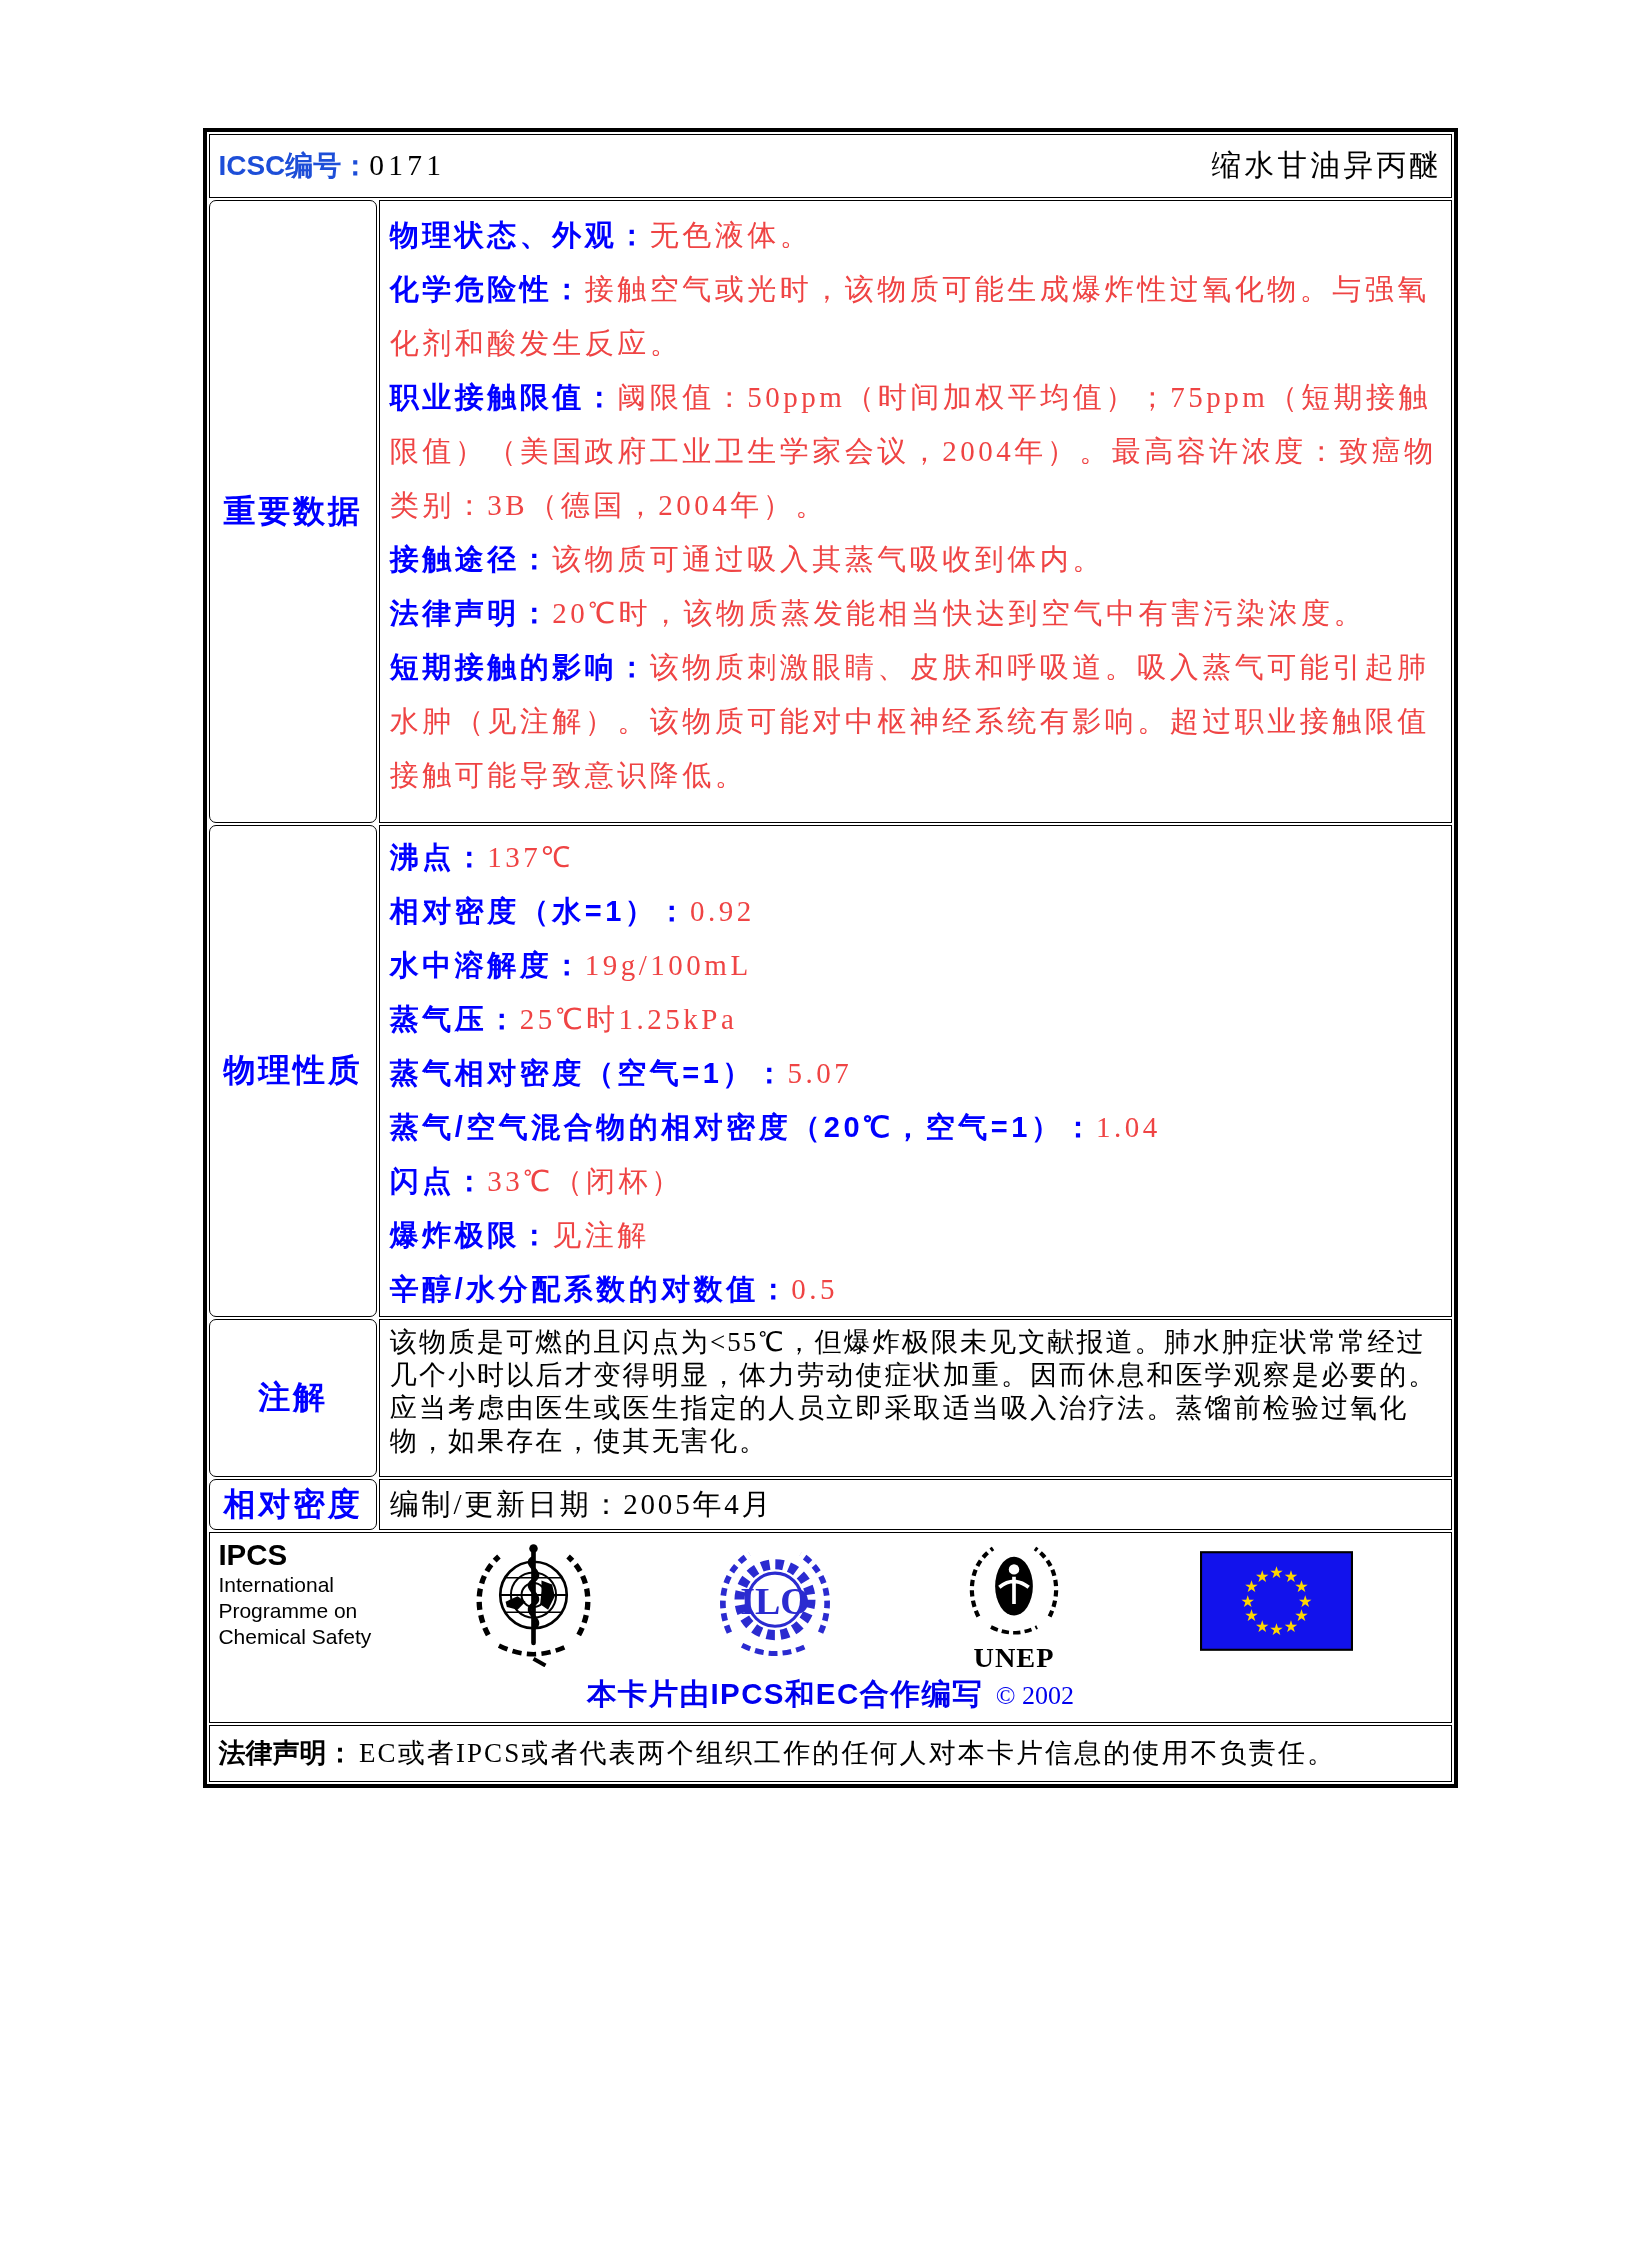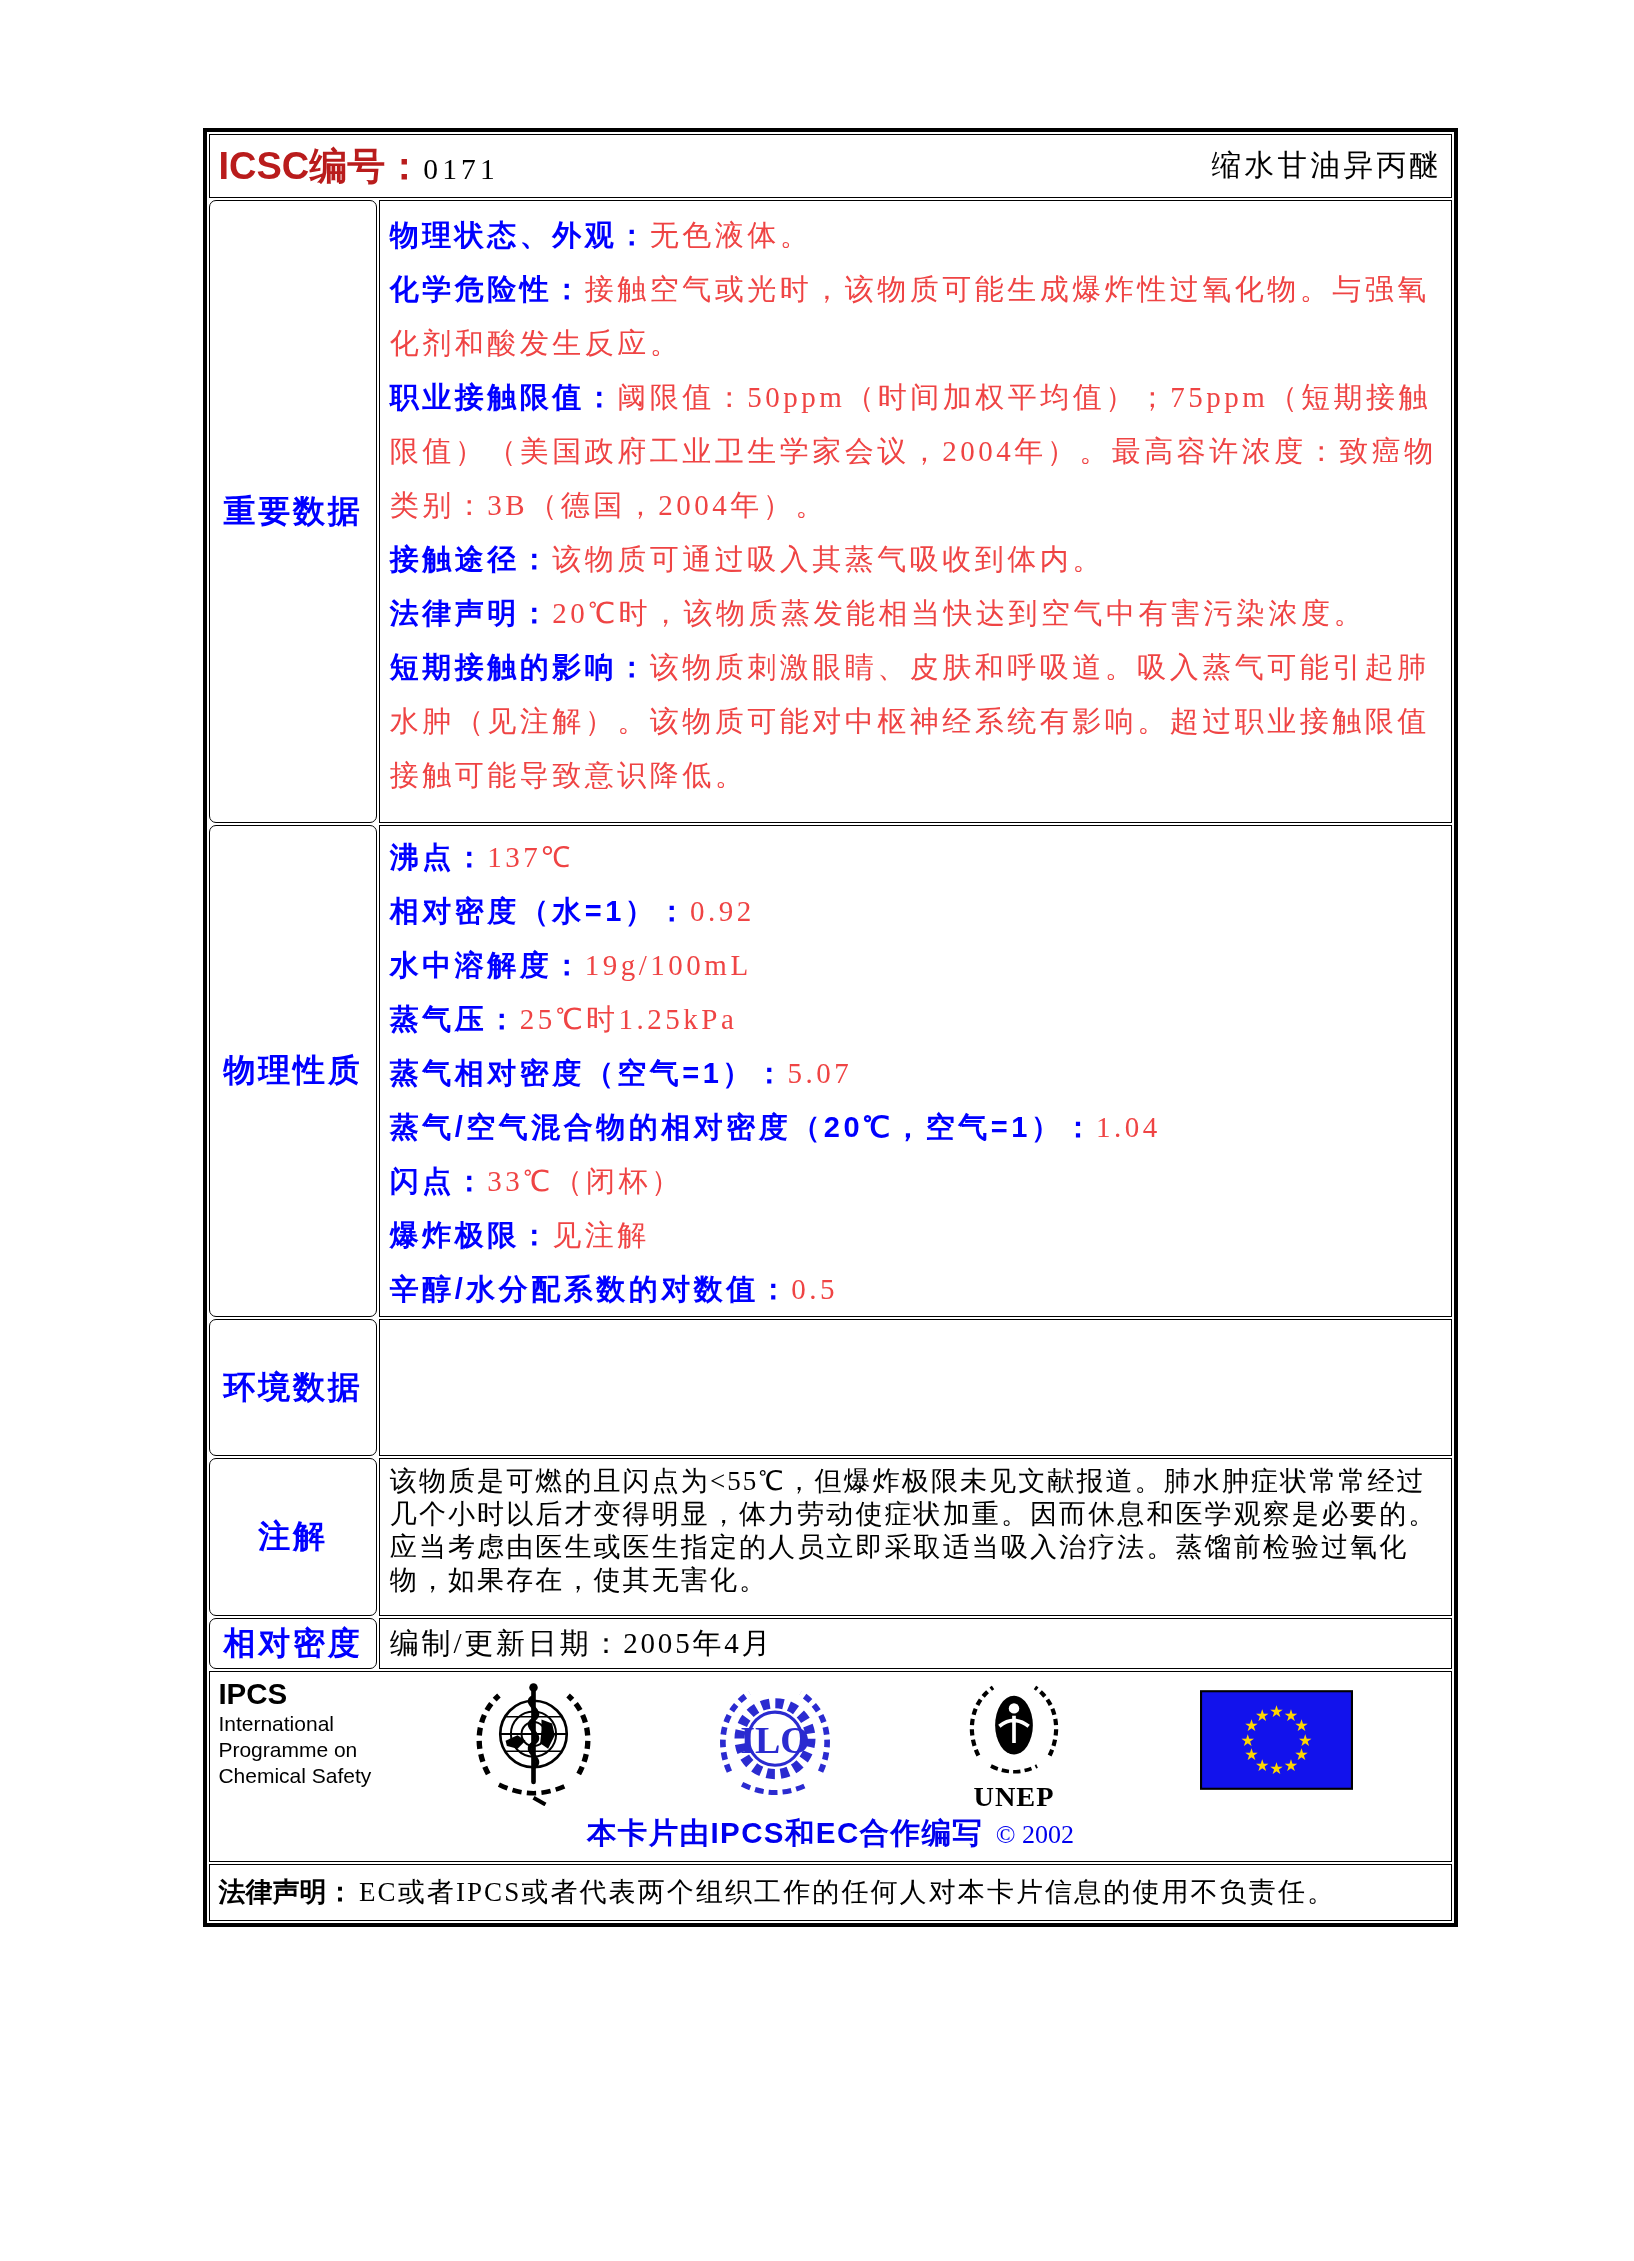--- a/index.html
+++ b/index.html
@@ -25,21 +25,21 @@
   td.cell { border:1.4px solid #000; background:#fff; vertical-align:top; }
   td.lbl-cell {
     vertical-align:middle; text-align:center; color:#0000ff;
     font-family:"Liberation Sans", sans-serif; font-weight:bold;
     font-size:32px; letter-spacing:2.8px;border-radius:7px;
   }
   .header-inner {
     height:62px; display:flex; align-items:center; justify-content:space-between;
     padding:0 8.4px;
   }
-  .hlabel { color:#b91c1c; font-family:"Liberation Sans", sans-serif; font-weight:bold; font-size:38px; }
+  .hlabel { color:#1d4ed8; font-family:"Liberation Sans", sans-serif; font-weight:bold; font-size:28px; }
   .hnum  { font-family:"Liberation Serif", serif; font-size:29.5px; letter-spacing:4.2px; margin-left:0; }
   .hname { font-family:"Liberation Serif", serif; font-size:29.5px; letter-spacing:3.5px; }
 
   .content-important { min-height:621px; padding:7px 9.8px 0 9.8px; }
   .content-physical  { min-height:476px; padding:4.2px 9.8px 0 9.8px; }
   .content-env       { min-height:135px; }
   .item { line-height:54px; font-size:29px; letter-spacing:3.5px; }
   .k { color:#0000ff; font-family:"Liberation Sans", sans-serif; font-weight:bold; }
   .v { color:#ef4444; font-family:"Liberation Serif", serif; }
 
@@ -122,28 +122,20 @@
             <div class="item"><span class="k">蒸气压：</span><span class="v">25℃时1.25kPa</span></div>
             <div class="item"><span class="k">蒸气相对密度（空气=1）：</span><span class="v">5.07</span></div>
             <div class="item"><span class="k">蒸气/空气混合物的相对密度（20℃，空气=1）：</span><span class="v">1.04</span></div>
             <div class="item"><span class="k">闪点：</span><span class="v">33℃（闭杯）</span></div>
             <div class="item"><span class="k">爆炸极限：</span><span class="v">见注解</span></div>
             <div class="item"><span class="k">辛醇/水分配系数的对数值：</span><span class="v">0.5</span></div>
           </div>
         </td>
       </tr>
 
-      <tr>
-        <td class="cell lbl-cell">
-          <span>环境数据</span>
-        </td>
-        <td class="cell">
-          <div class="content-env"></div>
-        </td>
-      </tr>
 
       <tr>
         <td class="cell lbl-cell">
           <span>注解</span>
         </td>
         <td class="cell">
           <div class="content-notes">该物质是可燃的且闪点为&lt;55℃，但爆炸极限未见文献报道。肺水肿症状常常经过几个小时以后才变得明显，体力劳动使症状加重。因而休息和医学观察是必要的。应当考虑由医生或医生指定的人员立即采取适当吸入治疗法。蒸馏前检验过氧化物，如果存在，使其无害化。</div>
         </td>
       </tr>
 

